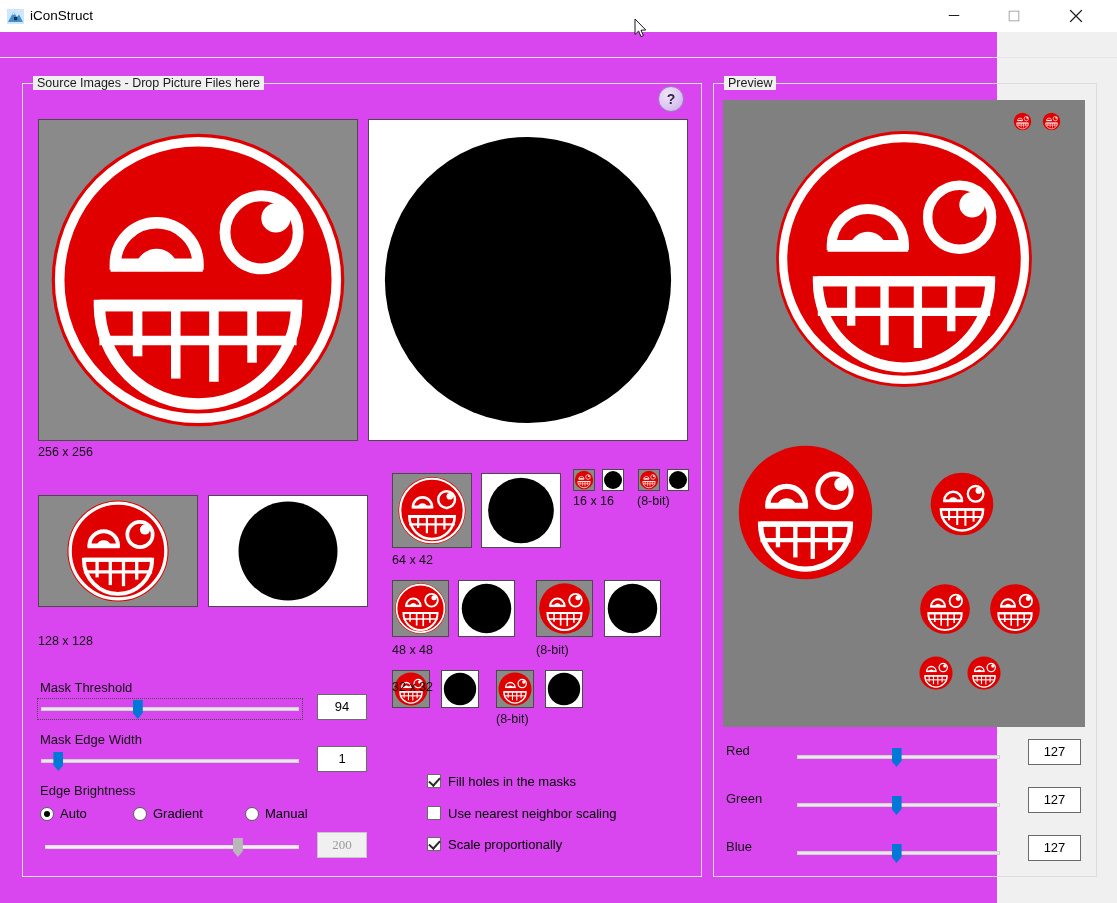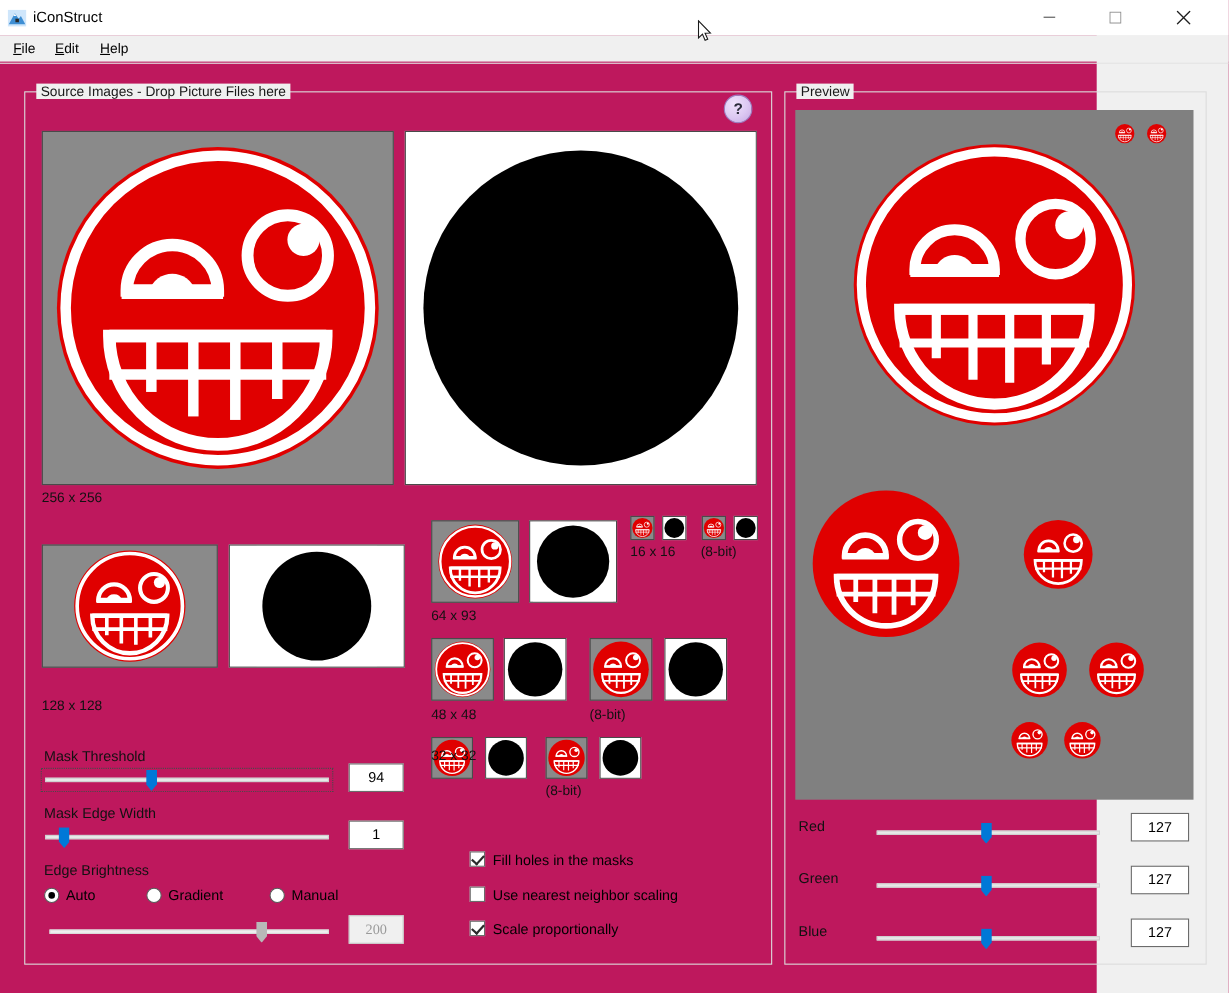--- a/index.html
+++ b/index.html
@@ -3,21 +3,21 @@
 <meta charset="utf-8">
 <style>
   html,body{margin:0;padding:0;}
   body{
     width:1117px;height:903px;overflow:hidden;
     background:#f0f0f0;
     font-family:"Liberation Sans", sans-serif;
     font-size:12.5px;color:#000;
     -webkit-font-smoothing:antialiased;
   }
-  .win{position:relative;width:997px;height:903px;background:#be185d;}
+  .win{position:relative;width:997px;height:903px;background:#d946ef;}
 
   
   .titlebar{position:absolute;left:0;top:0;width:1117px;height:32px;background:#ffffff;}
   .title-icon{position:absolute;left:7px;top:8px;width:17px;height:17px;}
   .title-text{position:absolute;left:30px;top:7px;font-size:13.5px;color:#000;line-height:18px;}
   .wbtn{position:absolute;top:0;width:46px;height:31px;cursor:default;}
   .wbtn svg{position:absolute;left:50%;top:50%;transform:translate(-50%,-50%);}
   .wbtn-min{right:140px;} .wbtn-max{right:80px;} .wbtn-close{right:18px;}
 
   
@@ -152,25 +152,20 @@
           <rect x="0.5" y="0.5" width="10" height="10" fill="none" stroke="#8c8c8c"></rect>
         </svg>
     </div>
     <div class="wbtn wbtn-close">
       <svg width="13" height="13" viewBox="0 0 13 13">
           <path d="M0.5 0.5 L12.5 12.5 M12.5 0.5 L0.5 12.5" stroke="#202020" stroke-width="1.2"></path>
         </svg>
     </div>
   </div>
 
-  <div class="menubar">
-    <div class="menu-item m-file"><u>F</u><span>ile</span></div>
-    <div class="menu-item m-edit"><u>E</u><span>dit</span></div>
-    <div class="menu-item m-help"><u>H</u><span>elp</span></div>
-  </div>
   <div class="sep"></div>
 
   <div class="group" id="src-group">
     <div class="group-title">Source Images - Drop Picture Files here</div>
   </div>
 
   <div class="helpbtn">
     <span>?</span>
   </div>
 
@@ -201,21 +196,21 @@
   <div class="tile gray" style="left:392px;top:473px;width:80px;height:75px;">
     <svg class="smiley" viewBox="0 0 100 100">
         <use href="#sym-smiley"></use>
       </svg>
   </div>
   <div class="tile white" style="left:481px;top:473px;width:80px;height:75px;">
     <svg class="maskimg" viewBox="0 0 100 100">
         <use href="#sym-mask"></use>
       </svg>
   </div>
-  <div class="cap" style="left:392px;top:553px;">64 x 93</div>
+  <div class="cap" style="left:392px;top:553px;">64 x 42</div>
 
   <div class="tile gray" style="left:573px;top:469px;width:22px;height:22px;">
     <svg class="smiley" viewBox="0 0 100 100">
         <use href="#sym-smiley-flat"></use>
       </svg>
   </div>
   <div class="tile white" style="left:602px;top:469px;width:22px;height:22px;">
     <svg class="maskimg" viewBox="0 0 100 100">
         <use href="#sym-mask"></use>
       </svg>

